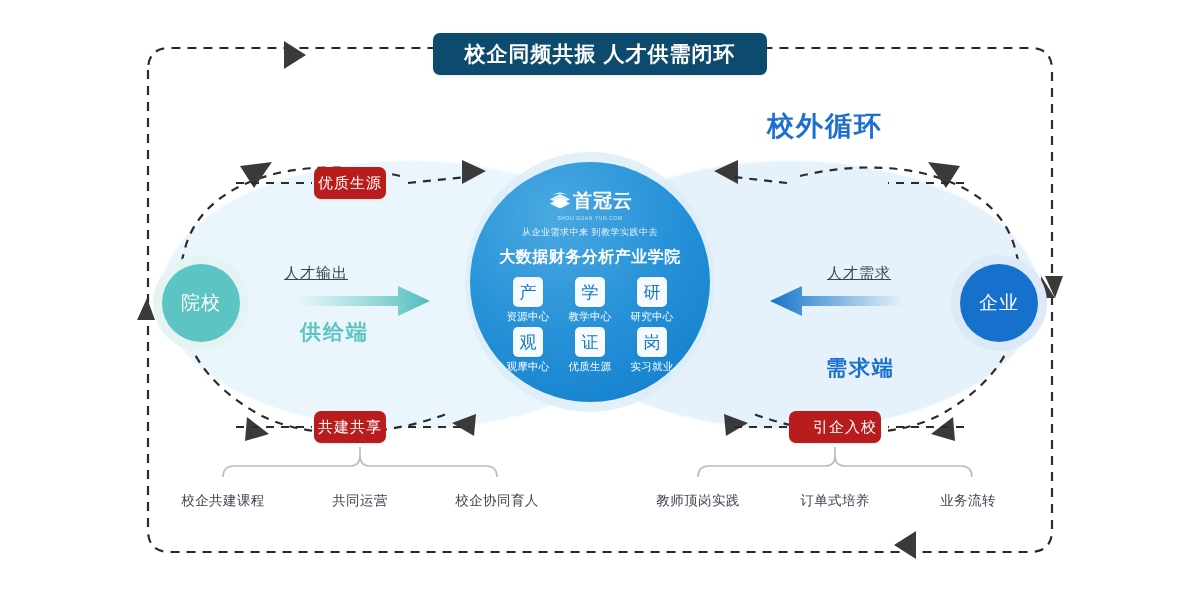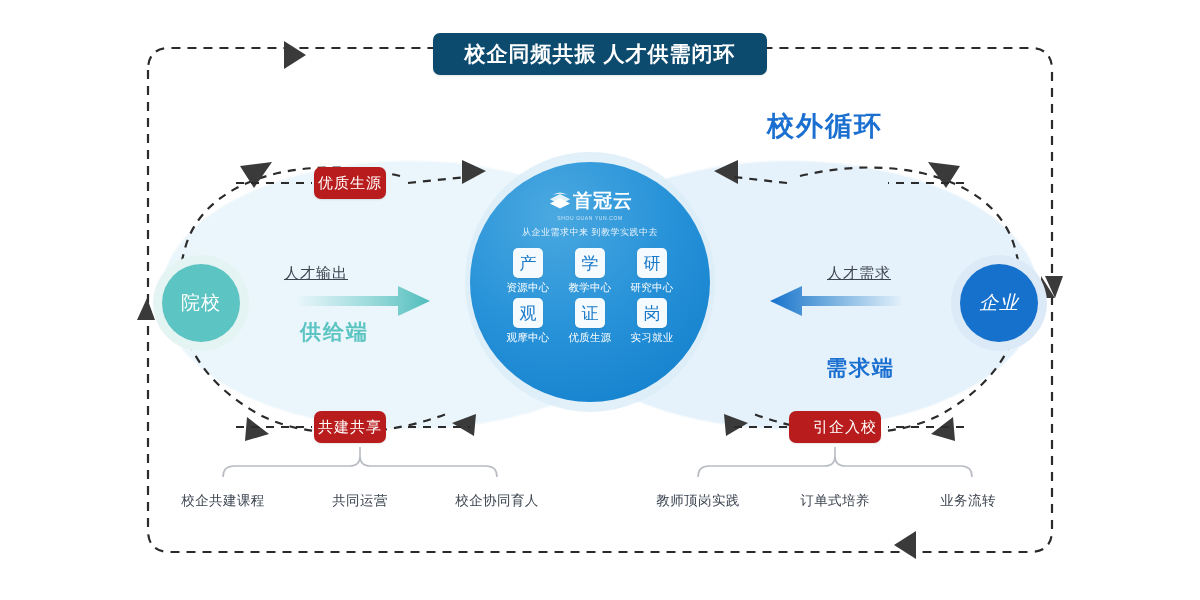--- a/index.html
+++ b/index.html
@@ -38,21 +38,21 @@
 
   
   .halo{position:absolute;border-radius:50%;}
   #halo-school{left:153px;top:255px;width:96px;height:96px;background:#e4f4f3;}
   #circ-school{left:162px;top:264px;width:78px;height:78px;background:#5cc4c2;
     display:flex;align-items:center;justify-content:center;
     color:#fff;font-size:19px;letter-spacing:1px;}
   #halo-ent{left:951px;top:255px;width:96px;height:96px;background:#dceaf8;}
   #circ-ent{left:960px;top:264px;width:78px;height:78px;background:#1671cc;
     display:flex;align-items:center;justify-content:center;
-    color:#fff;font-size:19px;letter-spacing:1px;font-style:italic;}
+    color:#fff;font-size:19px;letter-spacing:1px;}
 
   
   .flow-cap{font-size:15px;color:#3c4450;letter-spacing:1px;text-decoration:underline;}
   #cap-supply{left:284px;top:264px;}
   #cap-demand{left:827px;top:264px;}
   .flow-side{font-size:21px;font-weight:bold;letter-spacing:2px;}
   #side-supply{left:300px;top:318px;color:#5cc4c2;}
   #side-demand{left:826px;top:318px;color:#1a6fd0;margin-top:36px;}
 
   
@@ -204,20 +204,21 @@
           <svg viewBox="0 0 30 26" width="26" height="22">
             <path d="M3 17 L15 11 L27 17 L15 23 Z" fill="#ffffff"></path>
             <path d="M3 12 L15 6 L27 12 L15 18 Z" fill="#ffffff" opacity=".85"></path>
             <path d="M6 7 Q15 1 24 7 Q15 4 6 7 Z" fill="#ffffff" opacity=".9"></path>
           </svg>
         </span>
         <span class="logo-word">首冠云</span>
       </div>
       <div class="logo-sub">SHOU GUAN YUN.COM</div>
       <div class="tagline">从企业需求中来 到教学实践中去</div>
+      <div class="core-title">大数据财务分析产业学院</div>
       <div class="tile-grid">
         <div class="tile-cell">
           <div class="tile-box">产</div>
           <div class="tile-cap">资源中心</div>
         </div>
         <div class="tile-cell">
           <div class="tile-box">学</div>
           <div class="tile-cap">教学中心</div>
         </div>
         <div class="tile-cell">

